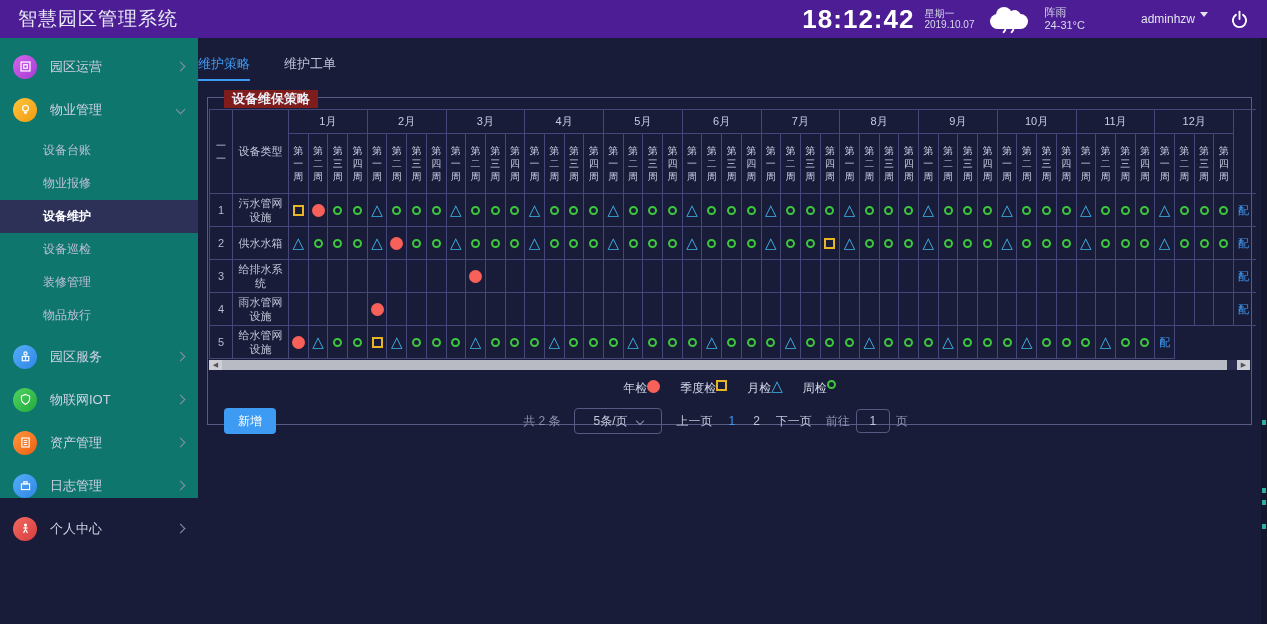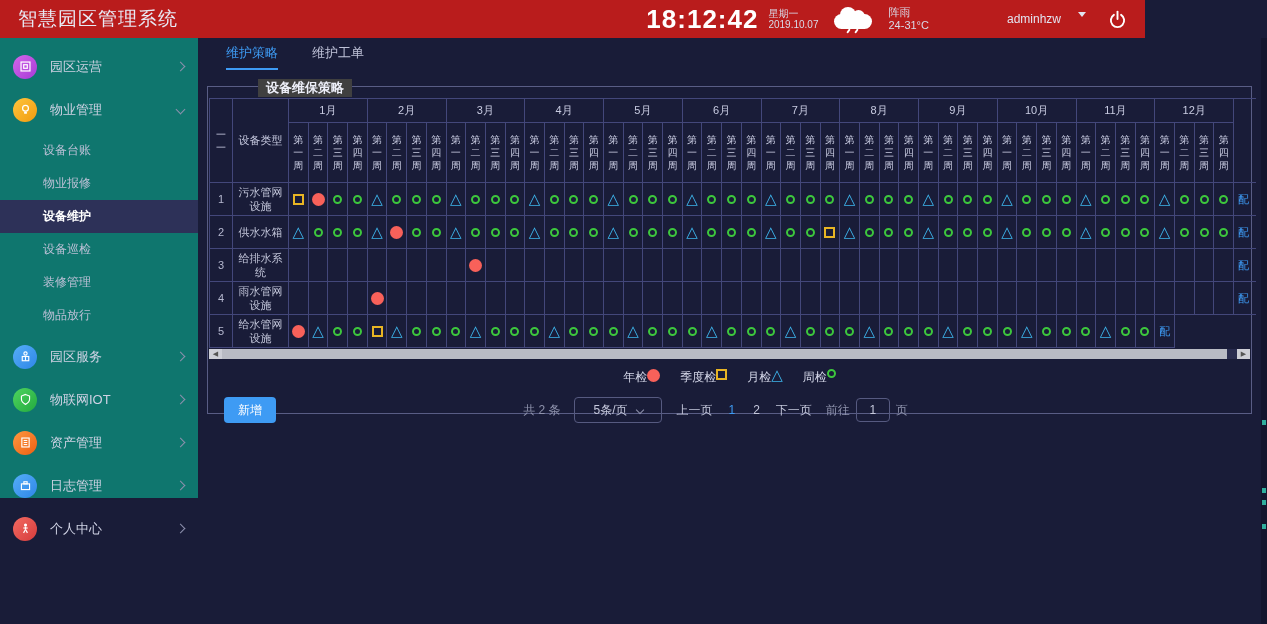--- a/index.html
+++ b/index.html
@@ -2,56 +2,56 @@
 <html><head>
 <meta charset="utf-8">
 <style>
   * { box-sizing: border-box; margin: 0; padding: 0; }
   html,body { width:1267px; height:624px; overflow:hidden; }
   body {
     font-family: "Liberation Sans", "DejaVu Sans", sans-serif;
     background:#191c38; color:#c5c8dc; position:relative; font-size:12px;
   }
   
-  .topbar { position:absolute; top:0; left:0; width:1145px; height:38px;
-    background:#b91c1c; display:flex; align-items:center; z-index:5; }
+  .topbar { position:absolute; top:0; left:0; width:1267px; height:38px;
+    background:#4c1d95; display:flex; align-items:center; z-index:5; }
   .app-title { color:#e8eaf5; font-size:19px; letter-spacing:1px; margin-left:18px; flex:0 0 auto; }
   .top-right { margin-left:auto; display:flex; align-items:center; gap:10px; padding-right:18px; }
   .clock { color:#ffffff; font-size:26px; font-weight:bold; letter-spacing:1px; }
   .stack { display:flex; flex-direction:column; line-height:1.15; font-size:10px; color:#d8dbe9; }
   .cloud { position:relative; width:42px; height:26px; margin:0 4px; }
   .cloud .puff { position:absolute; left:2px; top:8px; width:38px; height:15px; background:#fff; border-radius:8px; }
   .cloud .bump1 { position:absolute; left:8px; top:1px; width:16px; height:16px; background:#fff; border-radius:50%; }
   .cloud .bump2 { position:absolute; left:20px; top:4px; width:13px; height:13px; background:#fff; border-radius:50%; }
   .cloud .rain1,.cloud .rain2 { position:absolute; top:24px; width:5px; height:2px; background:#fff; border-radius:2px; transform:rotate(-55deg); }
   .cloud .rain1 { left:14px; } .cloud .rain2 { left:22px; }
   .weather-stack { font-size:11px; }
-  .username { color:#e2e4f0; font-size:12px; margin-left:68px; display:flex; gap:17px; cursor:pointer; }
+  .username { color:#e2e4f0; font-size:12px; margin-left:46px; display:flex; gap:5px; cursor:pointer; }
   .caret-down { width:0; height:0; border-left:4px solid transparent; border-right:4px solid transparent; border-top:5px solid #e2e4f0; display:inline-block; }
   .power-btn { margin-left:12px; cursor:pointer; display:flex; align-items:center; }
   
   .sidebar { position:absolute; top:38px; left:0; width:198px; height:460px;
     background:#0f766e; padding-top:4px; z-index:4; }
   .nav-item { height:37px; display:flex; align-items:center; padding:0 14px 0 13px; cursor:pointer; color:#cfd2e4; font-size:13px; }
   .nav-icon { width:24px; height:24px; border-radius:50%; display:flex; align-items:center; justify-content:center; flex:0 0 auto; }
   .nav-label { margin-left:13px; }
   .chev { margin-left:auto; width:7px; height:7px; border-top:1.5px solid #8d90ad; border-right:1.5px solid #8d90ad; display:inline-block; }
   .chev.right { transform:rotate(45deg); }
   .chev.down { transform:rotate(135deg); }
   .sub-item { height:33px; line-height:33px; padding-left:43px; color:#bcc0d6; font-size:12px; cursor:pointer; }
   .sub-item.active { background:#2d3158; color:#ffffff; font-weight:bold; }
   .grp { margin-bottom:0; }
   .nav-item.lv1 { margin:6px 0; }
   
   .content { position:absolute; top:38px; left:198px; width:1063px; height:586px; }
-  .tabbar { height:30px; display:flex; align-items:center; gap:34px; padding-left:28px; margin-top:4px; }
+  .tabbar { height:30px; display:flex; align-items:center; gap:34px; margin-top:15px; }
   .tab { font-size:13px; color:#bfc2d8; cursor:pointer; padding-bottom:6px; border-bottom:2px solid transparent; }
   .tab.active { color:#3e9bf4; border-bottom-color:#3e9bf4; }
   .panel { position:relative; margin:14px 9px 0 9px; border:1px solid #595d85; height:328px; }
-  .panel-title { position:absolute; top:-8px; left:16px; background:#404040; padding:0 8px; color:#eceef8; font-size:13px; font-weight:bold;margin-left:34px; }
+  .panel-title { position:absolute; top:-8px; left:16px; background:#7f1d1d; padding:0 8px; color:#eceef8; font-size:13px; font-weight:bold; }
   .table-clip { margin:11px 1px 0 1px; overflow:hidden; width:1047px; }
   table { border-collapse:collapse; table-layout:fixed; width:1095px; }
   th,td { border:1px solid #43477a; text-align:center; vertical-align:middle; overflow:hidden; }
   th { font-weight:normal; color:#c9cce2; background:#20234400; }
   .th-month { height:24px; font-size:11px; }
   .th-week { height:60px; font-size:10px; white-space:pre-line; line-height:1.3; }
   .th-vert { white-space:pre-line; font-size:10px; line-height:1.3; }
   td.c-serial { color:#b6b9d0; font-size:11px; }
   td.c-type { color:#c3c6da; font-size:11px; word-break:break-all; line-height:1.3; padding:1px; }
   td.c-cell { height:33px; }

